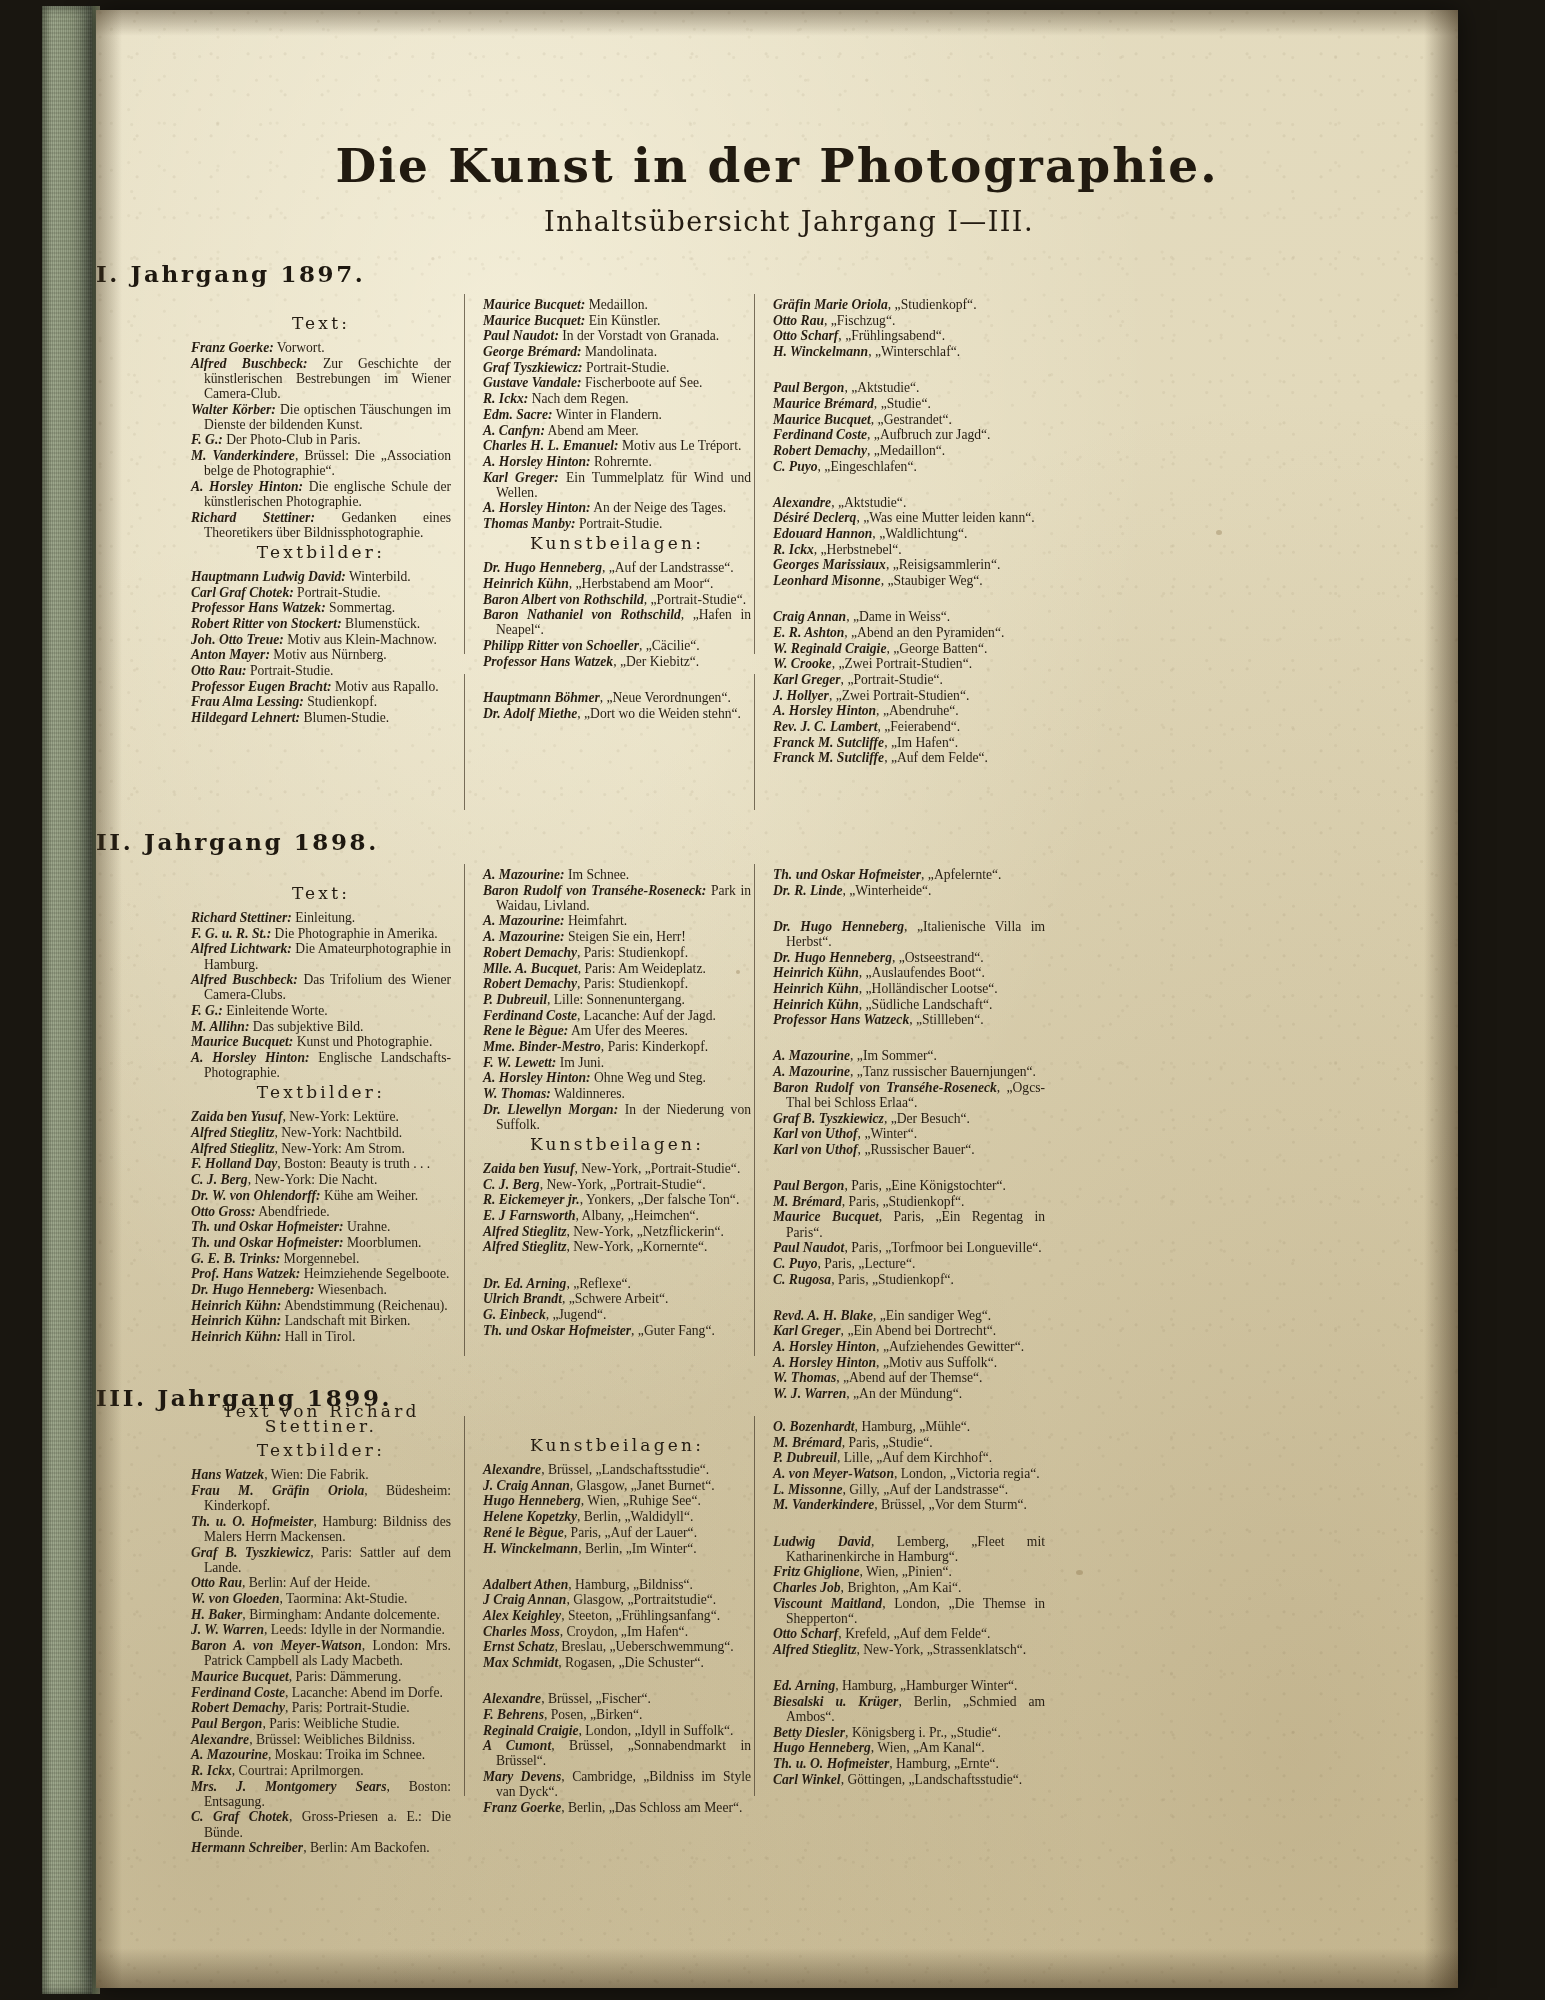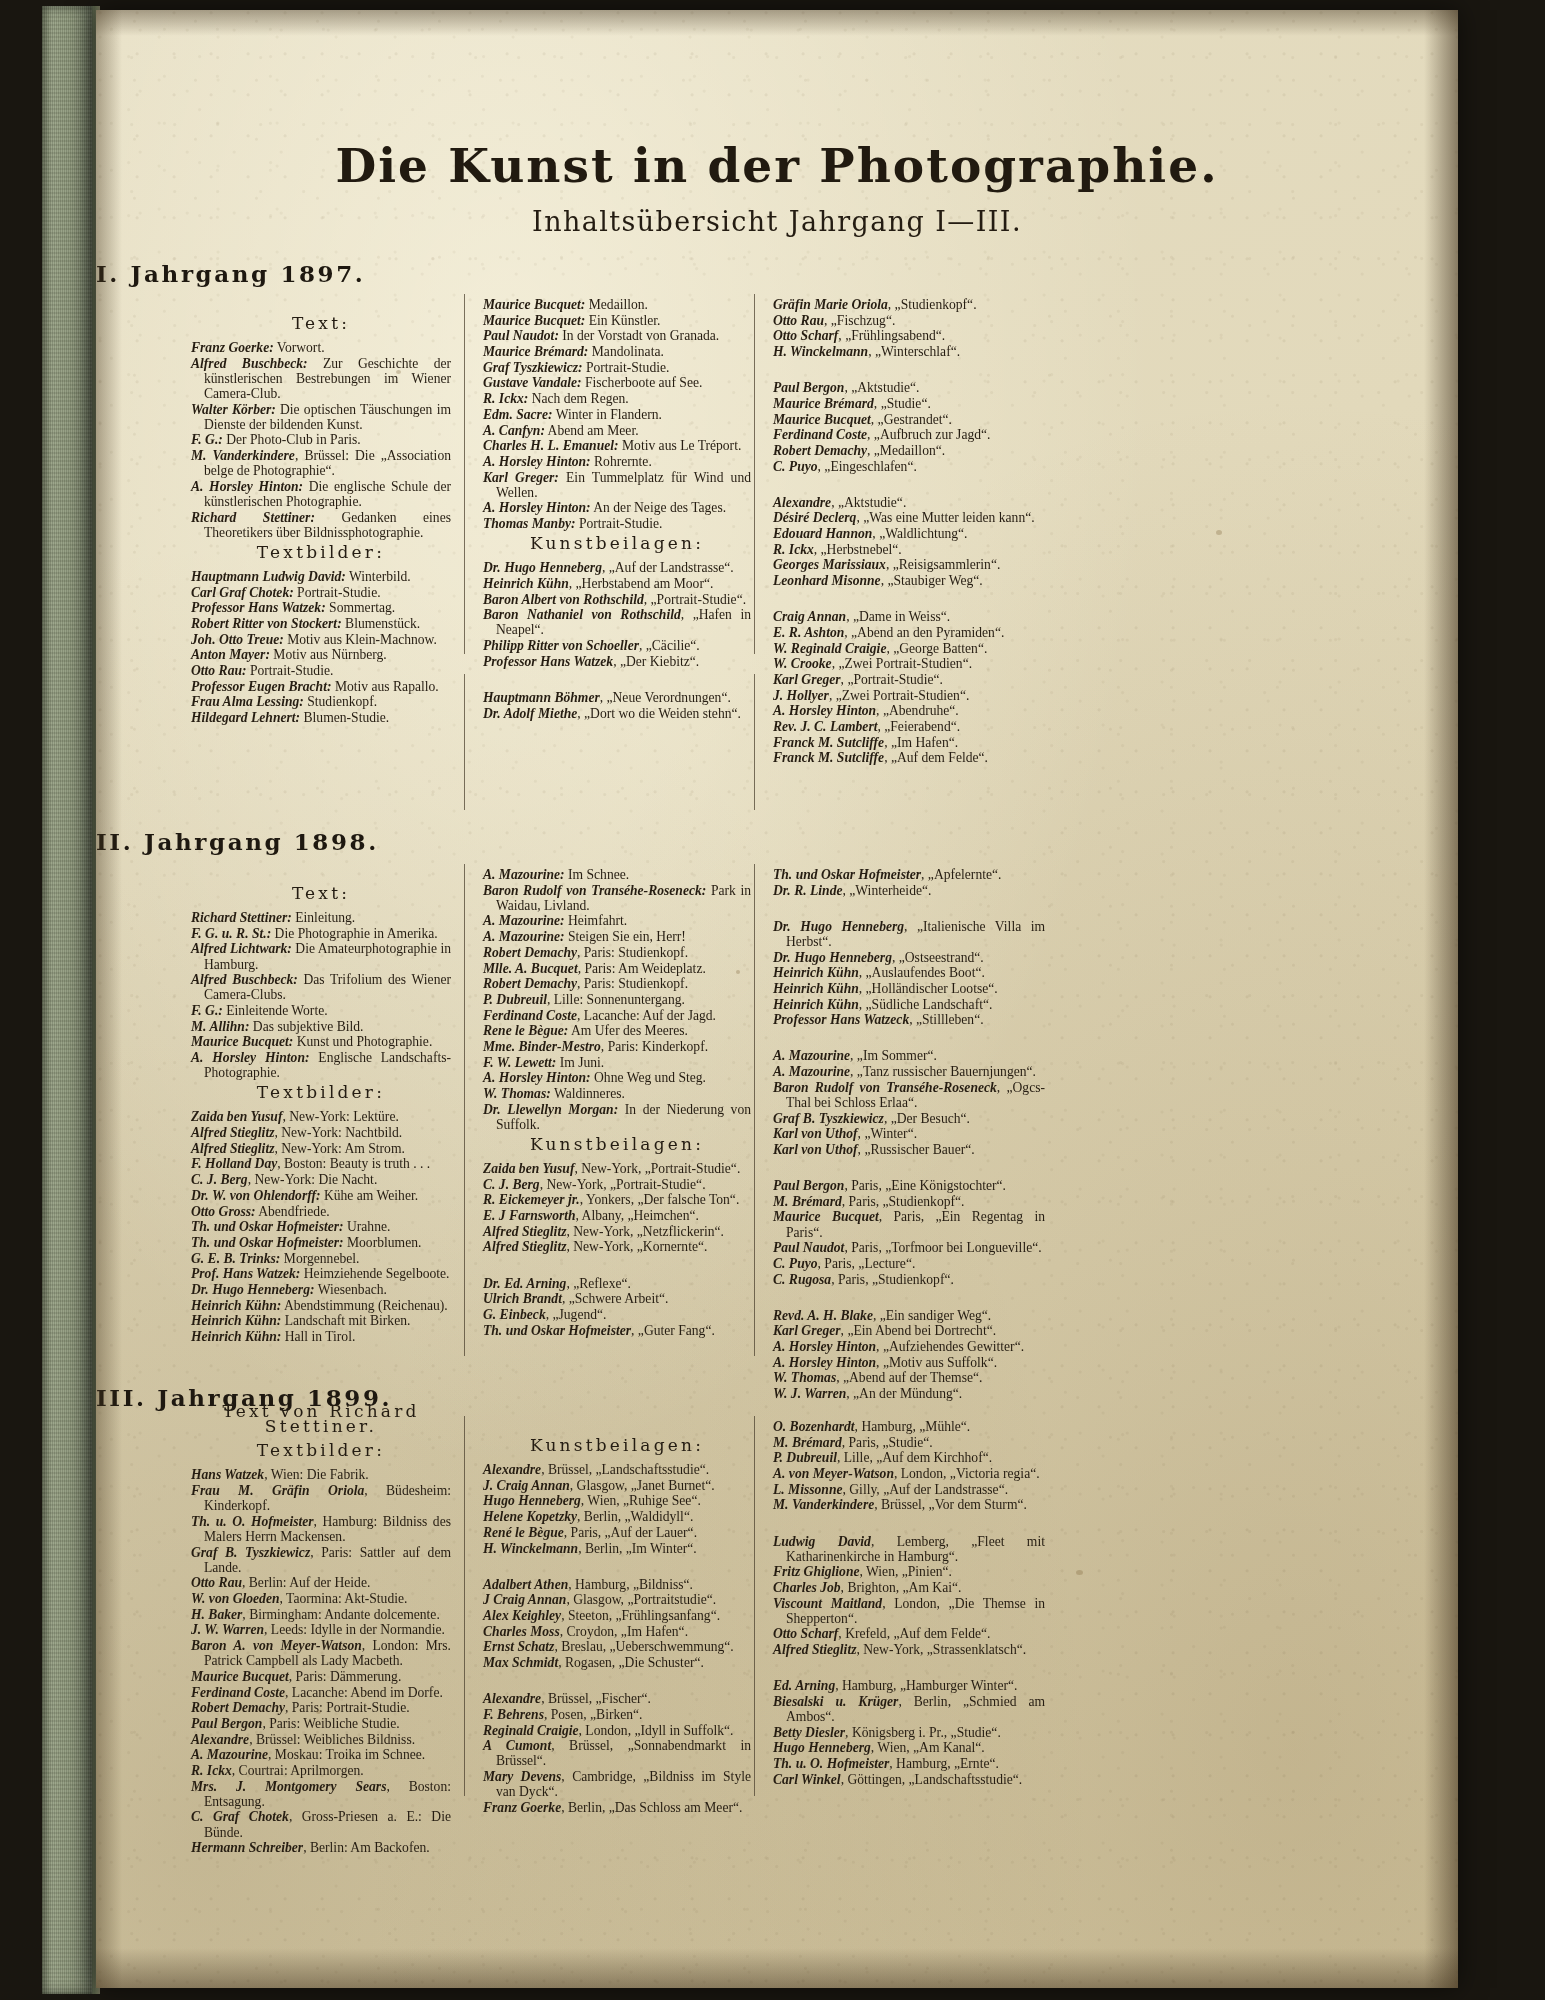--- a/index.html
+++ b/index.html
@@ -78,21 +78,21 @@
 
   
   .content{position:absolute;left:0;top:0;width:1362px;height:1978px;color:#241c12;}
 
   .main-title{
     position:absolute;left:0;top:128px;width:1362px;text-align:center;
     font-family:"DejaVu Serif", serif;
     font-size:47px;letter-spacing:2.0px;font-weight:700;color:#211a10;
   }
   .subtitle{
-    position:absolute;left:0;top:196px;width:1362px;text-align:center;
+    position:absolute;left:12px;top:196px;width:1362px;text-align:center;
     font-family:"DejaVu Serif", serif;
     font-size:27px;letter-spacing:1.4px;color:#241c12;
   }
 
   .vol-head{
     position:absolute;width:1362px;left:0;text-align:left;
     font-family:"DejaVu Serif", serif;font-weight:700;
     font-size:23px;letter-spacing:2.6px;color:#1e1810;
   }
 
@@ -164,21 +164,21 @@
             <li><i>Professor Eugen Bracht:</i> Motiv aus Rapallo.</li>
             <li><i>Frau Alma Lessing:</i> Studienkopf.</li>
             <li><i>Hildegard Lehnert:</i> Blumen-Studie.</li>
           </ul>
         </div>
       <div class="col c2" style="top:282px" id="v1c2">
           <ul class="entries">
             <li><i>Maurice Bucquet:</i> Medaillon.</li>
             <li><i>Maurice Bucquet:</i> Ein Künstler.</li>
             <li><i>Paul Naudot:</i> In der Vorstadt von Granada.</li>
-            <li><i>Maurice Brémard:</i> Mandolinata.</li>
+            <li><i>George Brémard:</i> Mandolinata.</li>
             <li><i>Graf Tyszkiewicz:</i> Portrait-Studie.</li>
             <li><i>Gustave Vandale:</i> Fischerboote auf See.</li>
             <li><i>R. Ickx:</i> Nach dem Regen.</li>
             <li><i>Edm. Sacre:</i> Winter in Flandern.</li>
             <li><i>A. Canfyn:</i> Abend am Meer.</li>
             <li><i>Charles H. L. Emanuel:</i> Motiv aus Le Tréport.</li>
             <li><i>A. Horsley Hinton:</i> Rohrernte.</li>
             <li><i>Karl Greger:</i> Ein Tummelplatz für Wind und Wellen.</li>
             <li><i>A. Horsley Hinton:</i> An der Neige des Tages.</li>
             <li><i>Thomas Manby:</i> Portrait-Studie.</li>

